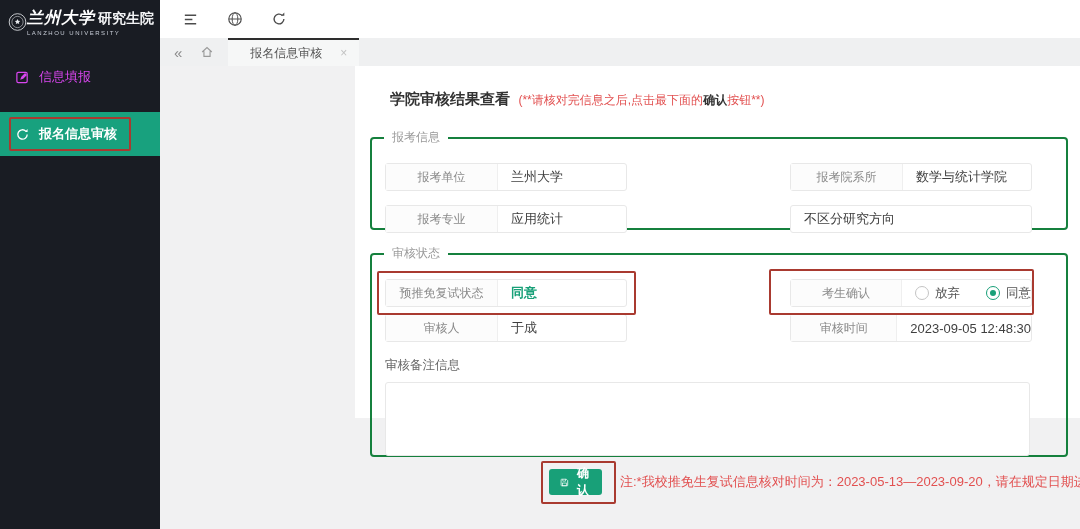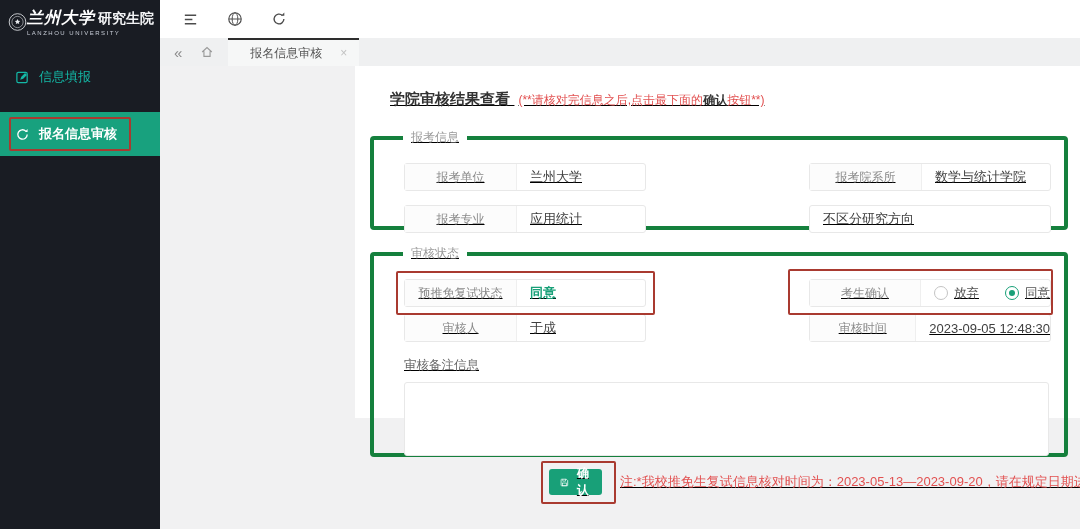--- a/index.html
+++ b/index.html
@@ -10,21 +10,21 @@
   
   .sidebar { position:absolute; left:0; top:0; width:160px; height:529px; background:#191c23; }
   .logo { display:flex; align-items:center; padding:6px 6px 6px 8px; }
   .logo-text .line1 { white-space:nowrap; }
   .logo-cn { font-family:"DejaVu Serif", serif; font-style:italic; font-weight:bold;
     color:#fff; font-size:16px; letter-spacing:1px; }
   .logo-unit { color:#f2f3f5; font-size:14px; font-weight:bold; margin-left:3px; }
   .logo-en { font-size:6px; letter-spacing:1.5px; color:#c7ccd6; margin-top:1px; }
   .menu { margin-top:14px; }
   .menu-item { height:38px; display:flex; align-items:center; gap:9px; padding-left:15px;
-    color:#14b8a6; font-size:13px; cursor:pointer; }
+    color:#d946ef; font-size:13px; cursor:pointer; }
   .menu-item.active { height:44px; margin-top:16px; background:#18a17e; color:#fff;
     font-weight:bold; position:relative; }
   .menu-item svg { flex:0 0 auto; }
   .anno { position:absolute; border:2px solid #a93a30; border-radius:2px; pointer-events:none; z-index:5; }
   .anno-sidebar { left:9px; top:5px; width:122px; height:34px; }
 
   
   .toolbar { position:absolute; left:160px; top:0; width:920px; height:38px; background:#fff;
     display:flex; align-items:center; gap:28px; padding-left:22px; color:#4c4c4c; }
   .tool-icon { cursor:pointer; display:flex; align-items:center; }
@@ -34,28 +34,28 @@
     display:flex; align-items:center; }
   .collapse-arrows { margin-left:14px; color:#8b8b8b; font-size:15px; cursor:pointer; line-height:1; }
   .home-ic { margin-left:18px; color:#9a9a9a; display:flex; cursor:pointer; }
   .tab { margin-left:14px; height:28px; background:#f6f7f7; border-top:2px solid #2e2e2e;
     display:flex; align-items:center; padding:0 12px 0 22px; gap:18px; font-size:12px;
     color:#555; cursor:pointer; }
   .tab-close { color:#c2c2c2; font-size:12px; cursor:pointer; }
 
   
   .content { position:absolute; left:160px; top:66px; width:920px; height:463px; background:#f1f1f2; }
-  .panel { position:absolute; left:195px; top:0; width:725px; height:352px; background:#fff;text-decoration:underline; }
+  .panel { position:absolute; left:195px; top:0; width:725px; height:352px; background:#fff; }
 
   .title-row { margin:24px 0 0 35px; }
   .page-title { display:inline; font-size:15px; font-weight:bold; color:#333; }
   .title-note { font-size:12px; color:#e25050; margin-left:4px; }
   .title-note b { color:#333; }
 
-  fieldset { border:4px solid #15803d; border-radius:4px; position:relative;padding-left:17px; }
+  fieldset { border:2px solid #15803d; border-radius:4px; position:relative; }
   legend { font-size:12px; color:#9a9a9a; padding:0 8px; margin-left:12px; }
   .fs-apply { margin:20px 12px 0 15px; height:101px; }
   .fs-audit { margin:15px 12px 0 15px; height:212px; }
 
   .frow { display:flex; padding-left:13px; margin-top:14px; }
   .frow.first { margin-top:17px; }
   .fwrap { position:relative; }
   .fwrap.right { margin-left:163px; }
   .fbox { width:242px; height:28px; border:1px solid #e8e8e8; border-radius:3px;
     display:flex; background:#fff; }

